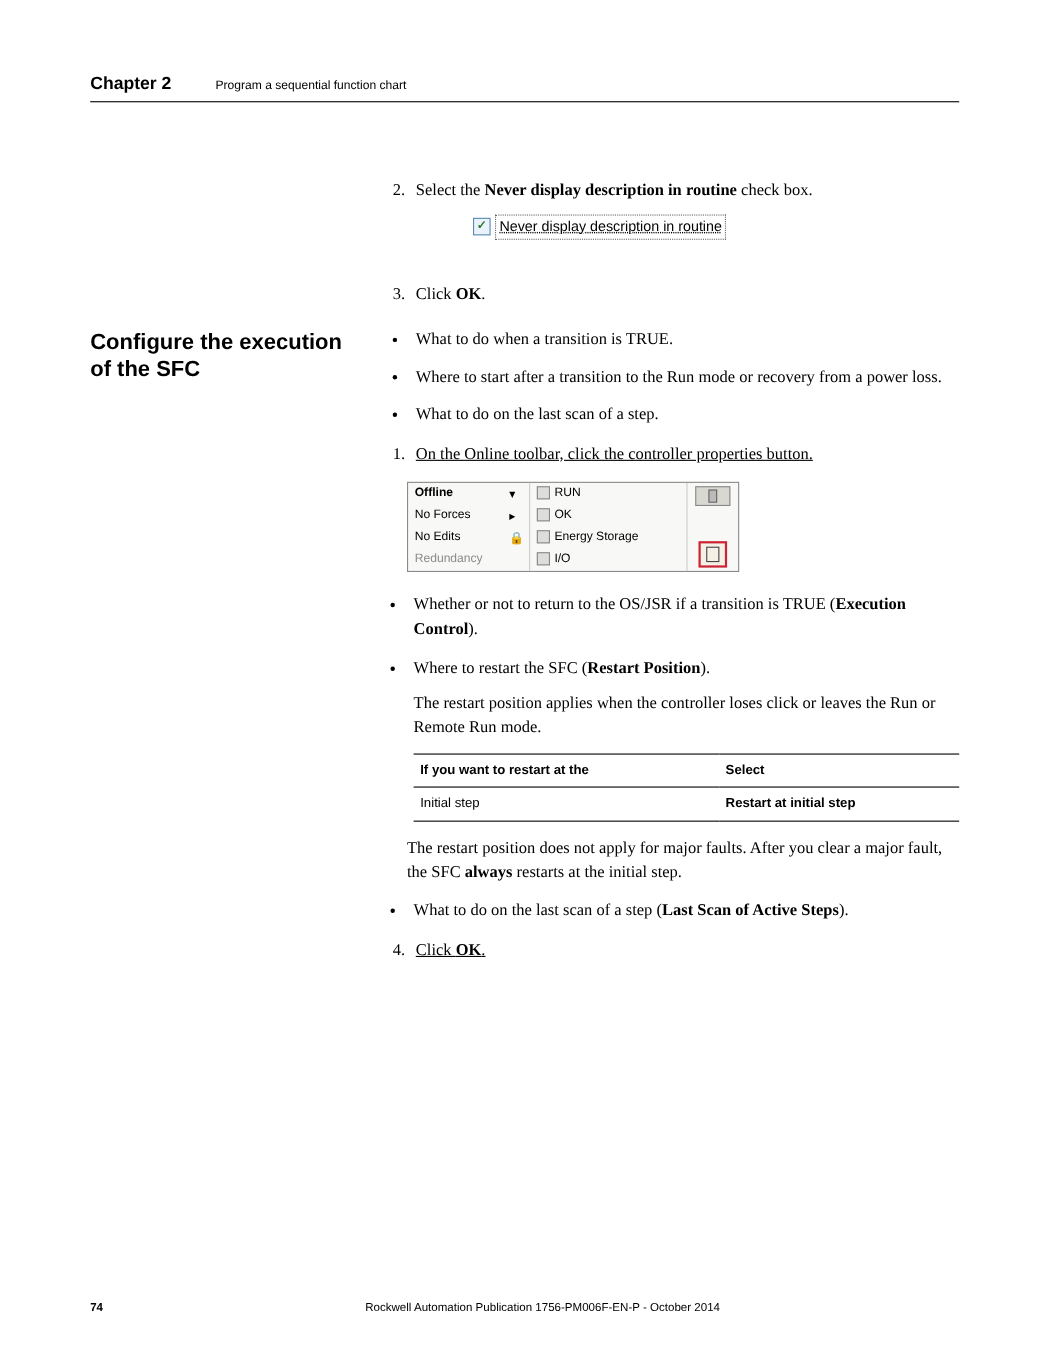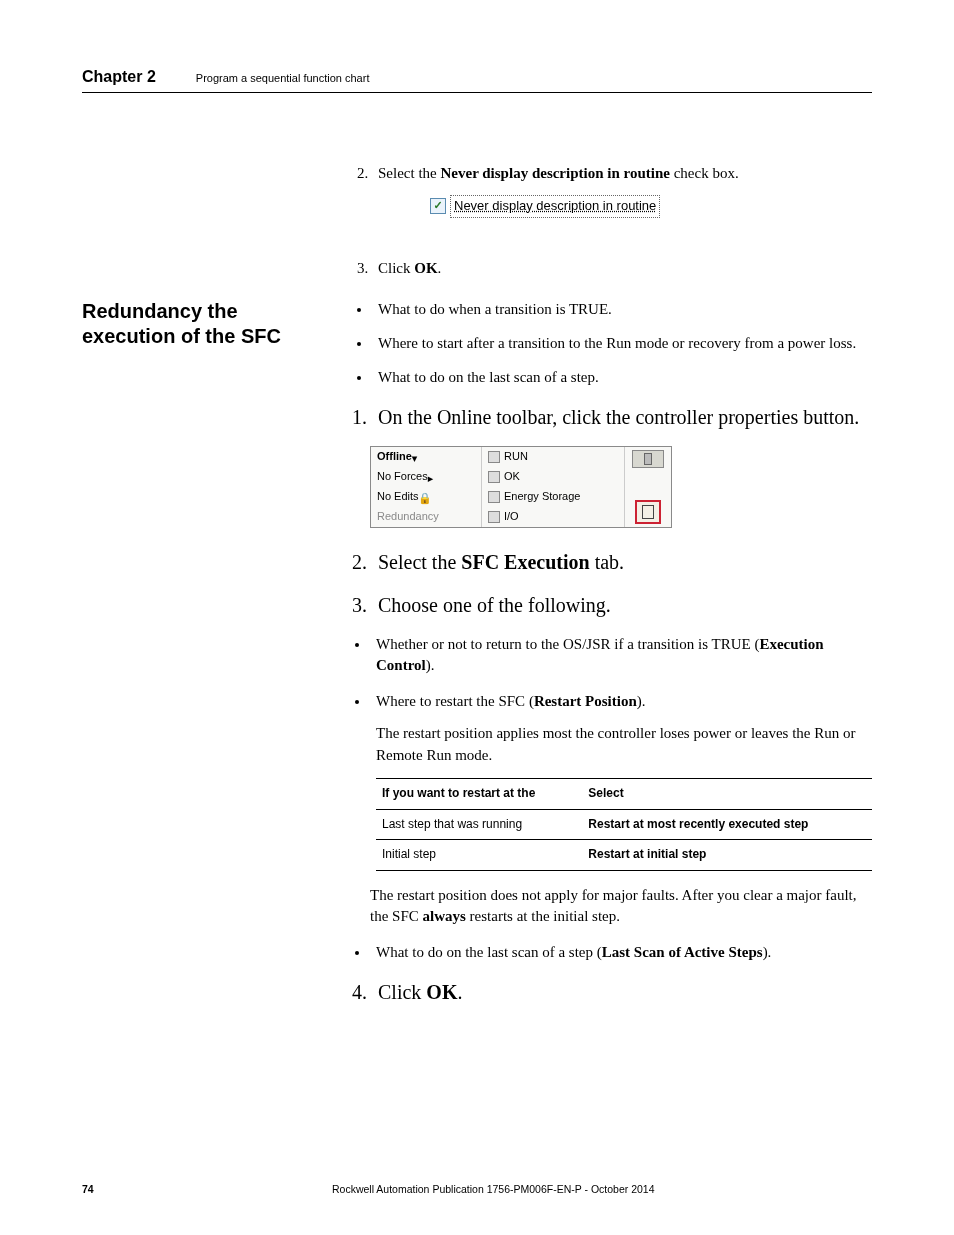--- a/index.html
+++ b/index.html
@@ -52,24 +52,25 @@
     line-height: 1.45;
     margin-bottom: 18px;
     padding-left: 6px;
   }
   ol.sub {
     list-style: decimal;
     margin: 0;
     padding-left: 40px;
   }
   ol.sub > li {
-    font-size: 20px;
+    font-size: 15px;
     line-height: 1.45;
     margin-bottom: 14px;
     padding-left: 6px;
+    text-decoration: underline;
   }
   ul.bullets {
     margin: 0 0 14px 0;
     padding-left: 40px;
   }
   ul.bullets > li {
     font-size: 15px;
     line-height: 1.45;
     margin-bottom: 12px;
     padding-left: 6px;
@@ -153,21 +154,21 @@
     width: 46px;
     display: flex;
     flex-direction: column;
     align-items: center;
     justify-content: space-between;
     padding: 3px 0;
   }
   .toolbar-img .row {
     padding: 2px 6px;
     display: flex;
-    justify-content: flex-start;
+    justify-content: space-between;
     align-items: center;
     height: 16px;
   }
   .toolbar-img .led {
     display: inline-block;
     width: 10px; height: 10px;
     border: 1px solid #888;
     background: #ddd;
     margin-right: 4px;
     vertical-align: middle;
@@ -261,21 +262,21 @@
             <span class="cb-label">Never display description in routine</span>
           </div>
         </li>
         <li>
           <span>Click </span><b>OK</b><span>.</span>
         </li>
       </ol>
     </div>
 
     <div class="section-row">
-      <div class="section-heading">Redundancy the execution of the SFC</div>
+      <div class="section-heading">Configure the execution of the SFC</div>
       <div class="section-body">
         <ul class="bullets">
           <li>What to do when a transition is TRUE.</li>
           <li>Where to start after a transition to the Run mode or recovery from a power loss.</li>
           <li>What to do on the last scan of a step.</li>
         </ul>
 
         <ol class="sub">
           <li>On the Online toolbar, click the controller properties button.</li>
         </ol>
@@ -313,44 +314,34 @@
               </div>
           </div>
           <div class="colC">
             <div class="slider"></div>
             <div class="ctrlbtn">
                 <div class="glyph"></div>
               </div>
           </div>
         </div>
 
-        <ol class="sub" start="2">
-          <li>
-            <span>Select the </span><b>SFC Execution</b><span> tab.</span>
-          </li>
-          <li>Choose one of the following.</li>
-        </ol>
 
         <ul class="subbullets">
           <li>
             <span>Whether or not to return to the OS/JSR if a transition is TRUE (</span><b>Execution Control</b><span>).</span>
           </li>
           <li>
             <span>Where to restart the SFC (</span><b>Restart Position</b><span>).</span>
-            <div style="margin:10px 0 12px 0;">The restart position applies most the controller loses power or leaves the Run or Remote Run mode.</div>
+            <div style="margin:10px 0 12px 0;">The restart position applies when the controller loses click or leaves the Run or Remote Run mode.</div>
 
             <table class="restart" style="margin-left:0; width:100%;">
               <tbody>
                   <tr>
                 <th>If you want to restart at the</th>
                 <th>Select</th>
-              </tr>
-              <tr>
-                <td>Last step that was running</td>
-                <td><b>Restart at most recently executed step</b></td>
               </tr>
               <tr>
                 <td>Initial step</td>
                 <td><b>Restart at initial step</b></td>
               </tr>
             </tbody>
               </table>
           </li>
         </ul>
 

